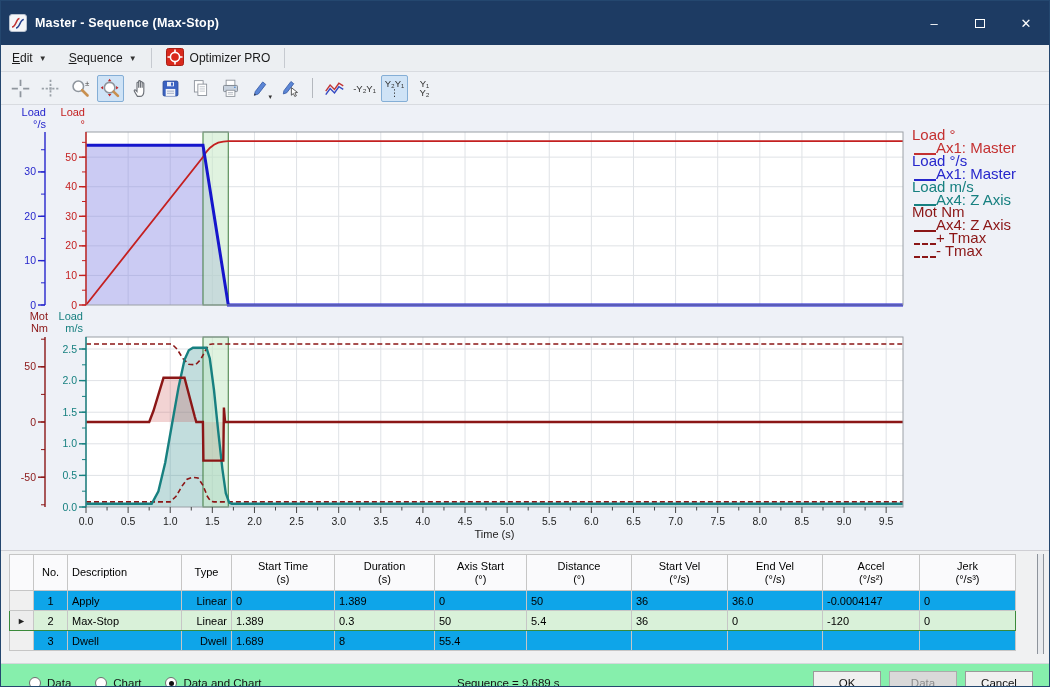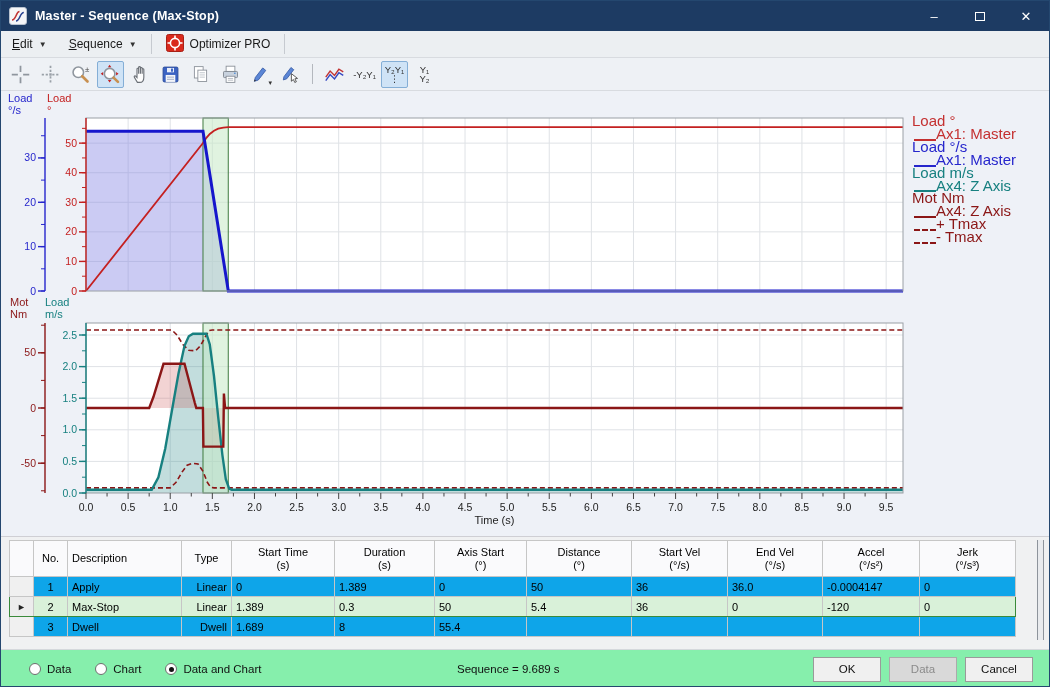--- a/index.html
+++ b/index.html
@@ -1,18 +1,18 @@
 <!DOCTYPE html>
 <html><head>
 <meta charset="utf-8">
 <style>
   *{box-sizing:border-box;margin:0;padding:0}
   body{width:1050px;height:687px;font-family:"Liberation Sans",sans-serif;background:#edf0f5;border:1px solid #24476f;overflow:hidden}
   
-  #titlebar{height:30px;background:#1d3b63;display:flex;align-items:center;color:#fff}
+  #titlebar{height:44px;background:#1d3b63;display:flex;align-items:center;color:#fff}
   #app-icon{width:18px;height:18px;margin-left:8px;flex:0 0 auto}
   #title{margin-left:8px;font-size:12.5px;font-weight:bold;letter-spacing:.2px}
   #win-controls{margin-left:auto;display:flex;height:100%}
   .wc{width:46px;display:flex;align-items:center;justify-content:center;font-size:13px;cursor:default}
   .maxbox{width:10px;height:9px;border:1.5px solid #fff;display:inline-block}
   
   #menubar{height:27px;background:#eceff2;border-bottom:1px solid #d8dbe0;display:flex;align-items:center;font-size:12px;color:#1a1a1a}
   .menu-item{padding:0 11px;height:100%;display:flex;align-items:center;gap:6px}
   .menu-item u{text-decoration:underline}
   .menu-sep{width:1px;height:20px;background:#c6cad0;margin:0 3px}
@@ -23,21 +23,21 @@
   .tbtn{position:relative;width:27px;height:27px;display:flex;flex-direction:column;align-items:center;justify-content:center;border:1px solid transparent;border-radius:2px}
   .tbtn svg{width:21px;height:21px}
   .tbtn.sel{background:#cfe3f6;border-color:#84aed6}
   .tb-sep{width:1px;height:20px;background:#b4b8be;margin:0 5px}
   .ticon{font-size:9.5px;color:#333;line-height:9px;white-space:nowrap}
   .tcaret{position:absolute;right:1px;bottom:0;font-size:7px;color:#333}
   
   #chartpanel{position:relative;height:445px;background:#eef1f7}
   #chartsvg{position:absolute;left:0;top:0;width:1050px;height:445px}
   #chartsvg text{font-family:"Liberation Sans",sans-serif}
-  .axis-corner{position:absolute;font-size:11px;line-height:11.5px;text-align:left;width:38px}
+  .axis-corner{position:absolute;font-size:11px;line-height:11.5px;text-align:right;width:38px}
   #legend{position:absolute;left:911px;top:24px;font-size:15px;line-height:12.9px}
   .lg-entry{display:flex;align-items:flex-end;}
   .lg-line{width:22px;border-top:2.5px solid;display:inline-block;margin-left:2px}
   .lg-line.dash{border-top-style:dashed;border-top-width:2px}
   
   #tablearea{position:relative;height:113px;background:#f0f1f2;border-top:1px solid #cfcfd4}
   #seqtable{position:absolute;left:8px;top:3px;border-collapse:collapse;font-size:11px;table-layout:fixed;background:#0ea5e9}
   #seqtable th,#seqtable td{border:1px solid #c6c6c6;padding:0 4px;height:20px;overflow:hidden;white-space:nowrap}
   #seqtable thead th{background:#fafafc;font-weight:normal;text-align:center;height:36px;line-height:13px}
   #seqtable th.h-left{text-align:left}

